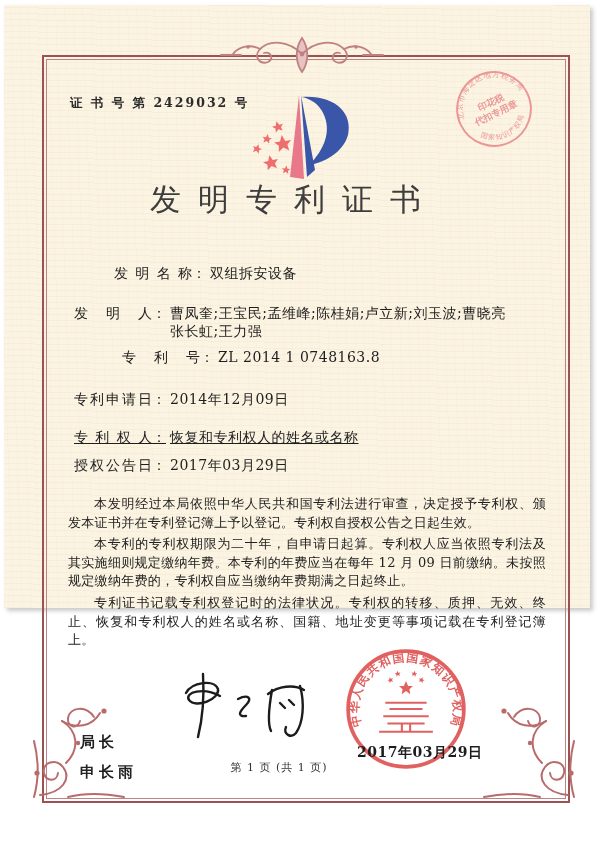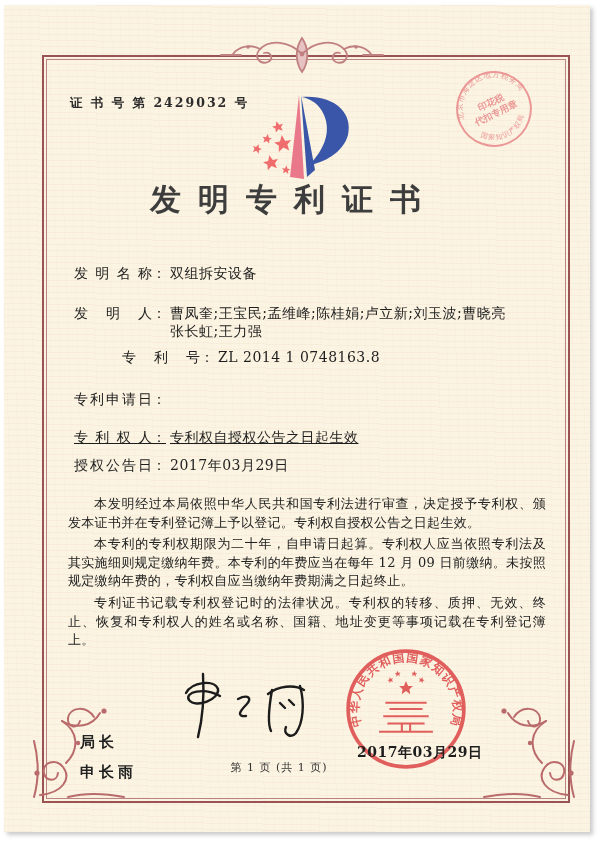--- a/index.html
+++ b/index.html
@@ -1,30 +1,30 @@
 <!DOCTYPE html>
 <html><head>
 <meta charset="utf-8">
 <style>
   html,body{margin:0;padding:0;}
   body{width:600px;height:842px;position:relative;background:#ffffff;
        font-family:"DejaVu Serif","Liberation Serif",serif;overflow:hidden;}
-  .sheet{position:absolute;left:4px;top:5px;width:586px;height:827px;
+  .sheet{position:absolute;left:4px;top:5px;width:586px;height:603px;
          background-color:#fbf4e2;
          background-image:
            repeating-linear-gradient(1deg, rgba(224,166,146,0.10) 0 1px, rgba(0,0,0,0) 1px 6px),
            repeating-linear-gradient(88deg, rgba(236,196,176,0.07) 0 1px, rgba(0,0,0,0) 1px 9px);
          box-shadow:3px 3px 4px rgba(140,140,140,0.45);}
   .frame-outer{position:absolute;left:38px;top:50px;width:524px;height:744px;
          border:2.5px solid #9a5252;}
   .frame-inner{position:absolute;inset:2px;border:1px solid #bb8484;}
   .cert-no{position:absolute;left:66px;top:90px;font-size:12.5px;letter-spacing:2px;color:#2b2b2b;font-weight:600;}
   .logo{position:absolute;left:243px;top:86px;}
   .title{position:absolute;left:90px;top:174px;width:400px;text-align:center;
-         font-size:31px;font-weight:700;letter-spacing:17px;color:#3d3d3d;}
+         font-size:31px;font-weight:400;letter-spacing:17px;color:#3d3d3d;}
   .fields{position:absolute;left:70px;top:260px;width:470px;font-size:14px;color:#1e1e1e;}
   .frow{position:absolute;left:0;display:flex;align-items:flex-start;font-weight:500;}
   .flabel{display:inline-block;width:78px;text-align:justify;text-align-last:justify;flex:0 0 78px;}
   .colon{flex:0 0 auto;margin-right:4px;}
   .fval{letter-spacing:0.5px;}
   .paras{position:absolute;left:64px;top:490px;width:478px;color:#222;}
   .paras p{margin:0 0 3px 0;font-size:13px;line-height:18.6px;text-indent:2em;
            text-align:justify;letter-spacing:0.3px;}
   .signer{position:absolute;left:76px;font-size:15px;font-weight:600;letter-spacing:4px;color:#222;margin-top:40px;}
   .signer.t1{top:688px;}
@@ -118,46 +118,47 @@
     <text font-size="8.5" fill="#e98e8e" letter-spacing="1">
       <textPath href="#taxBot" startOffset="50%" text-anchor="middle">国家知识产权局</textPath>
     </text>
     <text x="55" y="50" text-anchor="middle" font-size="11" font-weight="bold" fill="#e98e8e">印花税</text>
     <text x="55" y="64" text-anchor="middle" font-size="11" font-weight="bold" fill="#e98e8e">代扣专用章</text>
   </svg>
 
   <div class="title">发明专利证书</div>
 
   <div class="fields">
-    <div class="frow" style="top:0;">
+    <div class="frow" style="top:0;margin-left:40px;">
       <span class="flabel">发明名称</span>
       <span class="colon">：</span>
       <span class="fval">双组拆安设备</span>
     </div>
     <div class="frow" style="top:40px;">
       <span class="flabel">发明人</span>
       <span class="colon">：</span>
       <span class="fval">
         <span style="display:block;">曹凤奎;王宝民;孟维峰;陈桂娟;卢立新;刘玉波;曹晓亮</span>
         <span style="display:block;">张长虹;王力强</span>
       </span>
     </div>
     <div class="frow" style="top:84px;margin-left:48px;">
       <span class="flabel">专利号</span>
       <span class="colon">：</span>
       <span class="fval">ZL 2014 1 0748163.8</span>
     </div>
     <div class="frow" style="top:126px;">
       <span class="flabel">专利申请日</span>
       <span class="colon">：</span>
+      <span class="fval">2014年12月09日</span>
     </div>
     <div class="frow" style="top:164px;text-decoration:underline;">
       <span class="flabel">专利权人</span>
       <span class="colon">：</span>
-      <span class="fval">专利权自授权公告之日起生效</span>
+      <span class="fval">恢复和专利权人的姓名或名称</span>
     </div>
     <div class="frow" style="top:192px;">
       <span class="flabel">授权公告日</span>
       <span class="colon">：</span>
       <span class="fval">2017年03月29日</span>
     </div>
   </div>
 
   <div class="paras">
     <p>本发明经过本局依照中华人民共和国专利法进行审查，决定授予专利权、颁发本证书并在专利登记簿上予以登记。专利权自授权公告之日起生效。</p>

